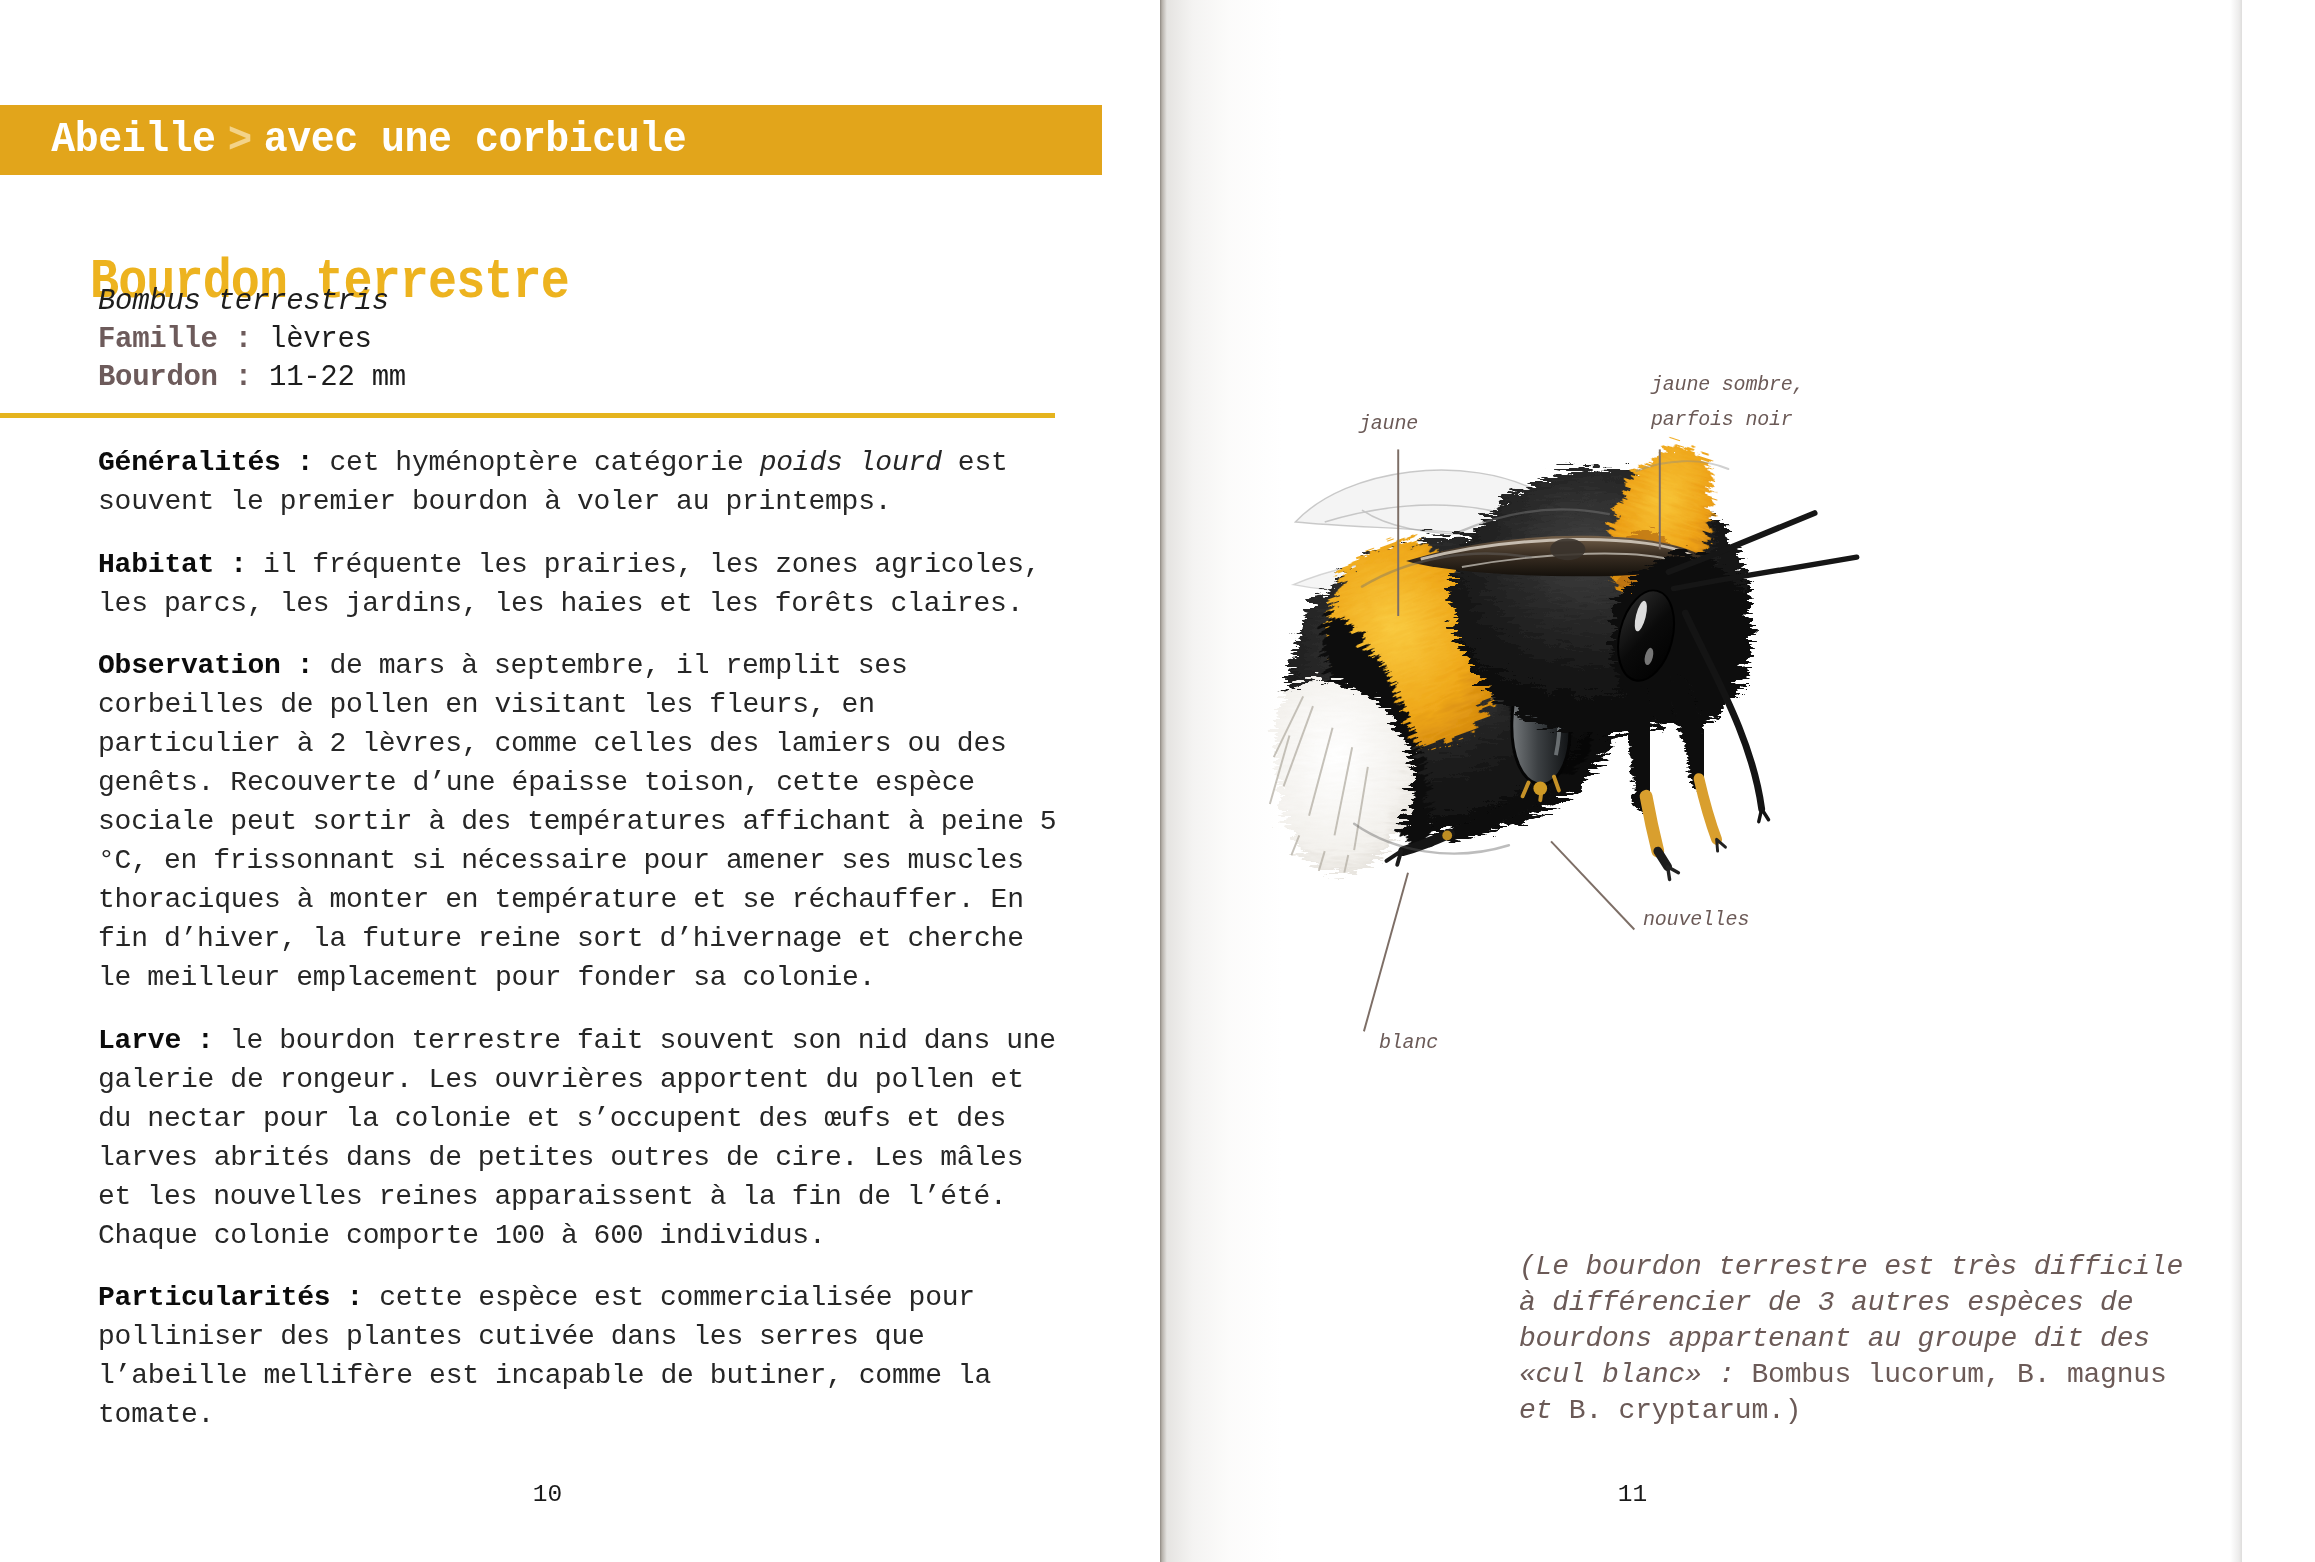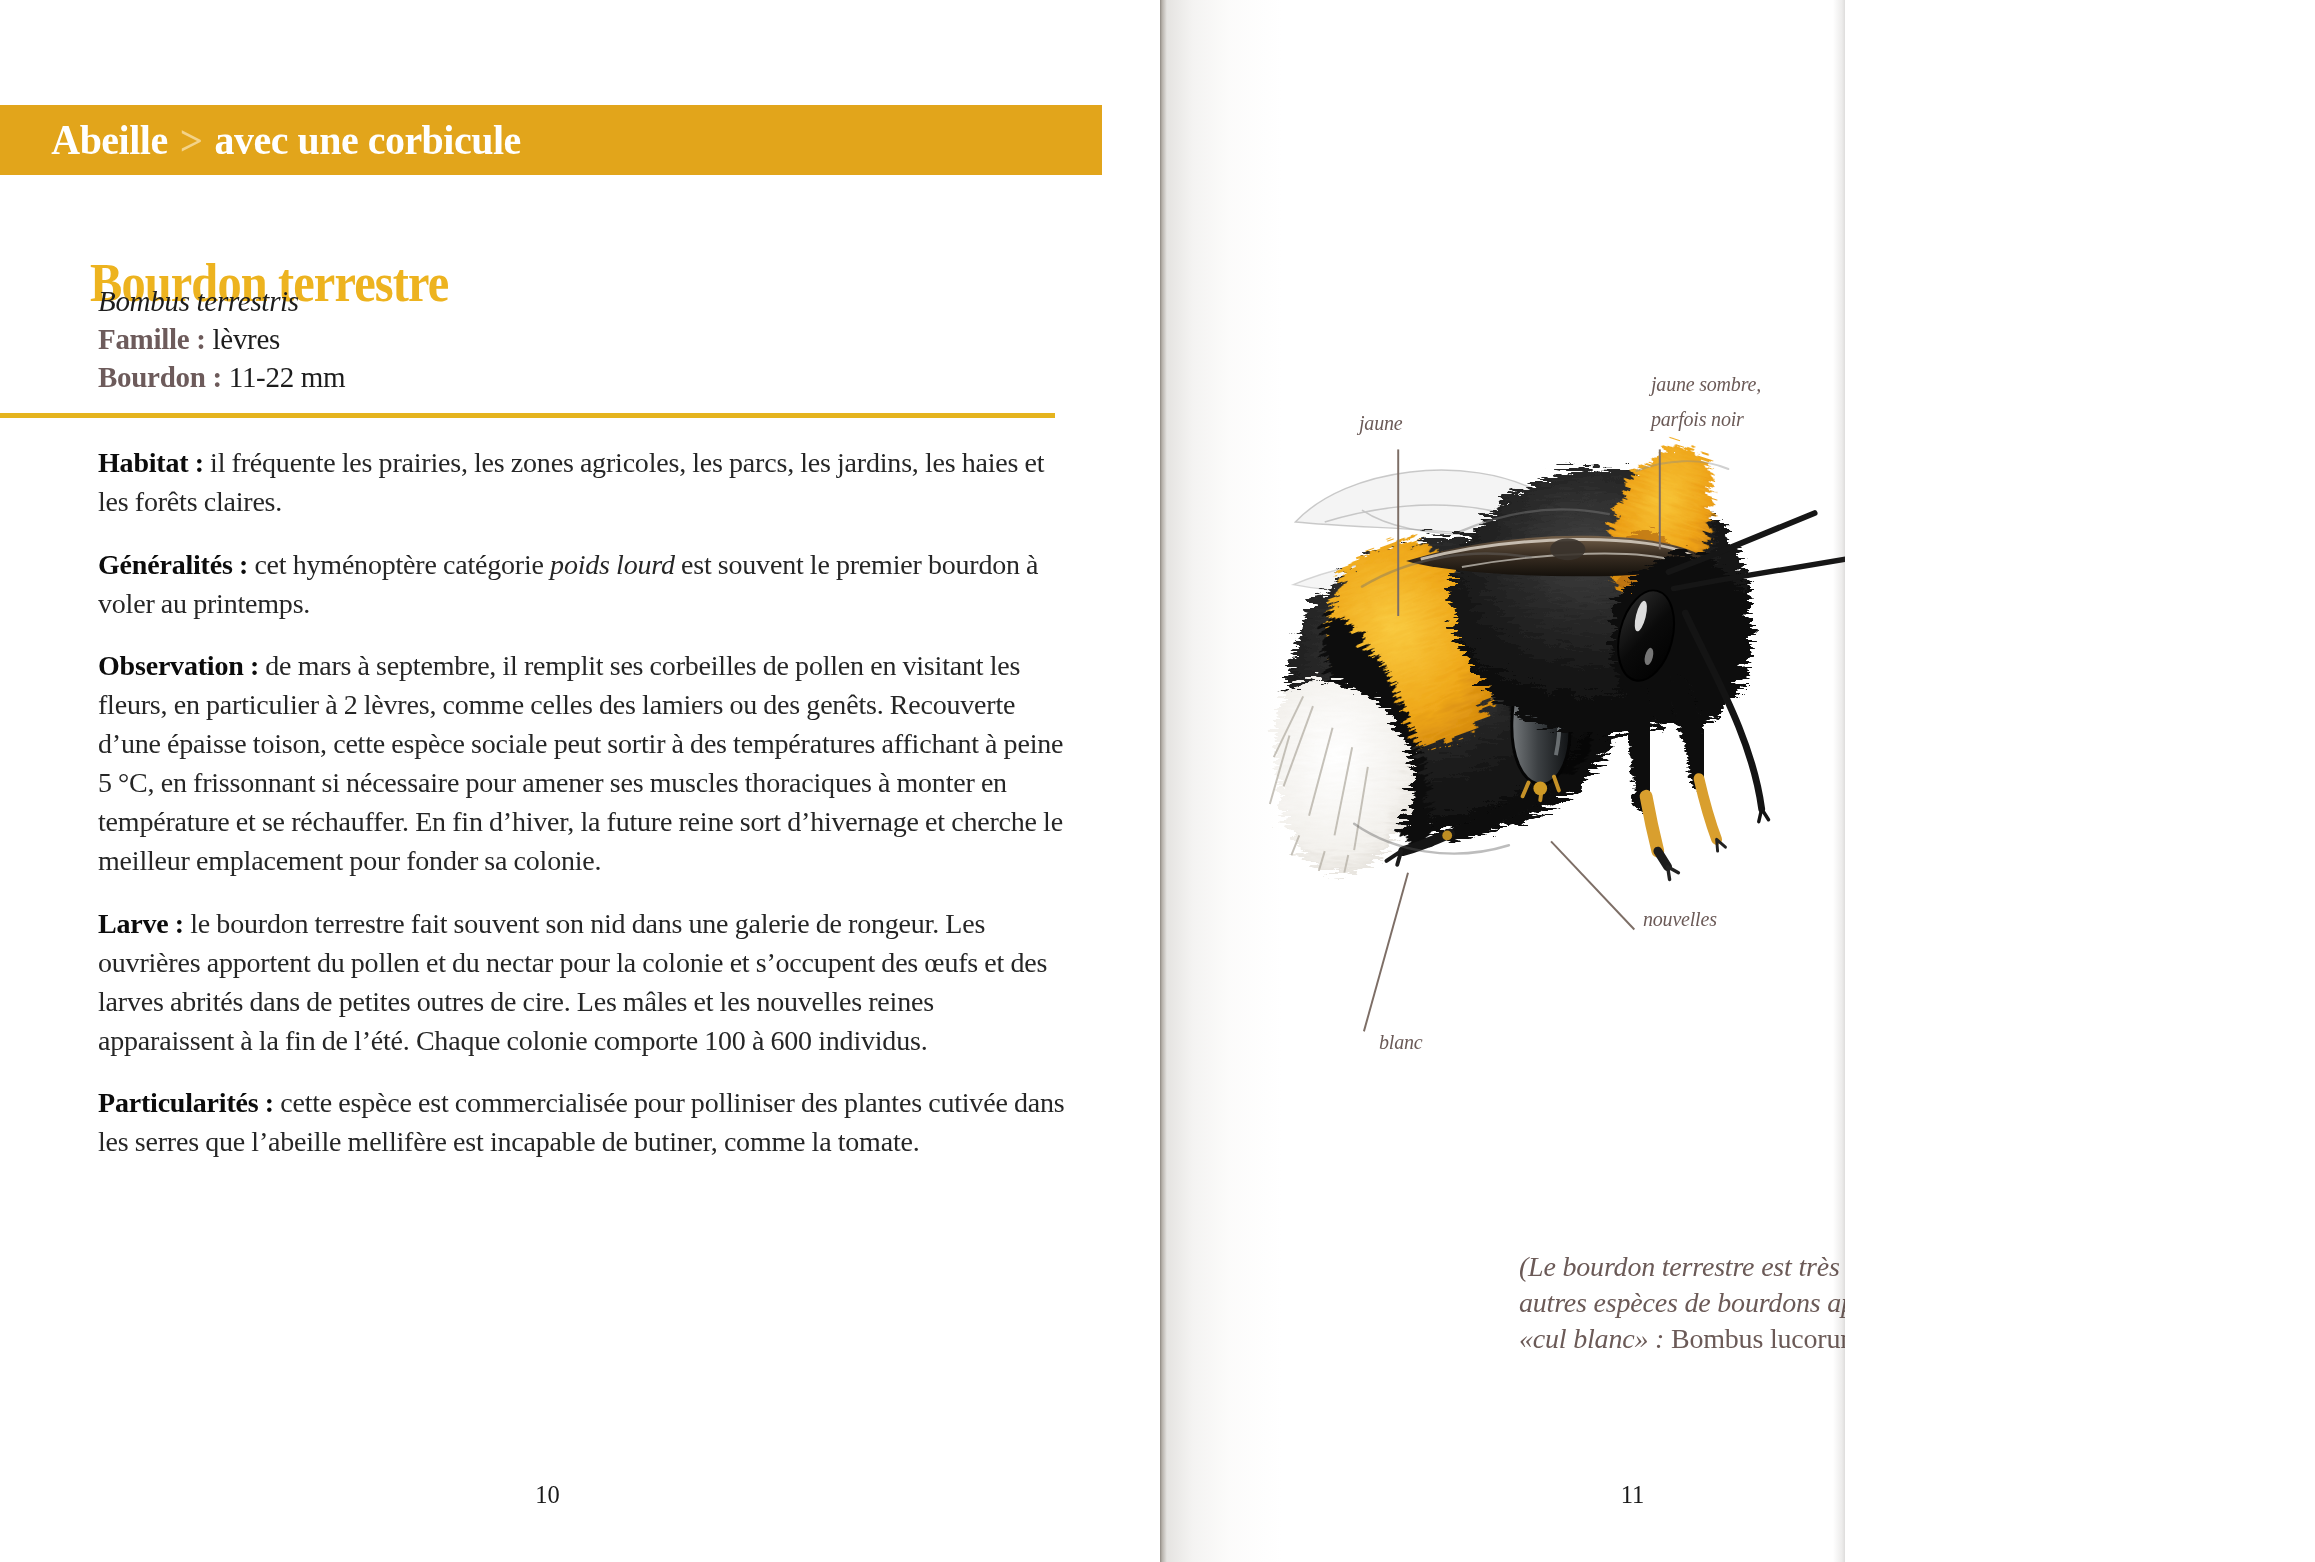--- a/index.html
+++ b/index.html
@@ -1,22 +1,22 @@
 <!DOCTYPE html>
 <html style="--banner-bg: #e2a51b; --banner-chevron: #f3d389; --accent-gold: #edb31f; --rule-gold: #e5b41e; --meta-brown: #6d5b5b; --label-brown: #6b5a57; --body-text: #262626; --page-bg: #ffffff; --bee-yellow: #efa81a; --bee-black: #141414;"><head>
 <meta charset="utf-8">
 <style>
   :root{
     --banner-bg:#e2a51b; --banner-chevron:#f3d389; --accent-gold:#edb31f;
     --rule-gold:#e5b41e; --meta-brown:#6d5b5b; --label-brown:#6b5a57;
     --body-text:#262626; --page-bg:#ffffff;
   }
   html,body{margin:0;padding:0;background:#fff;}
-  .spread{position:relative;width:1834px;height:1562px;background:var(--page-bg);
-    font-family:Liberation Serif, serif;overflow:hidden;padding-left:11px;}
+  .spread{position:relative;width:2242px;height:1562px;background:var(--page-bg);
+    font-family:Liberation Mono, monospace;overflow:hidden;}
   .abs{position:absolute;}
 
   
   .banner{left:0;top:105px;width:1160px;height:70px;background:var(--banner-bg);
     display:flex;align-items:center;padding-left:54px;box-sizing:border-box;gap:12.7px;
     font-weight:bold;font-size:42px;color:#ffffff;letter-spacing:-0.5px;
     transform:scaleX(.95);transform-origin:left center;}
   .banner .chev{color:var(--banner-chevron);font-size:43px;}
   .species-title{left:90px;top:214px;font-size:55px;font-weight:bold;color:var(--accent-gold);
     letter-spacing:-1px;transform:scaleX(.88);transform-origin:left top;white-space:nowrap;}
@@ -74,22 +74,22 @@
       <span>lèvres</span>
     </div>
     <div class="abs meta length">
       <b>Bourdon :</b>
       <span>11-22 mm</span>
     </div>
 
     <div class="abs rule"></div>
 
     <div class="abs paras" id="paras">
+        <p><b class="lead">Généralités : </b><span>cet hyménoptère catégorie </span><span class="ital">poids lourd</span><span> est souvent le premier bourdon à voler au printemps.</span></p>
         <p><b class="lead">Habitat : </b><span>il fréquente les prairies, les zones agricoles, les parcs, les jardins, les haies et les forêts claires.</span></p>
-        <p><b class="lead">Généralités : </b><span>cet hyménoptère catégorie </span><span class="ital">poids lourd</span><span> est souvent le premier bourdon à voler au printemps.</span></p>
         <p><b class="lead">Observation : </b><span>de mars à septembre, il remplit ses corbeilles de pollen en visitant les fleurs, en particulier à 2 lèvres, comme celles des lamiers ou des genêts. Recouverte d’une épaisse toison, cette espèce sociale peut sortir à des températures affichant à peine 5 °C, en frissonnant si nécessaire pour amener ses muscles thoraciques à monter en température et se réchauffer. En fin d’hiver, la future reine sort d’hivernage et cherche le meilleur emplacement pour fonder sa colonie.</span></p>
         <p><b class="lead">Larve : </b><span>le bourdon terrestre fait souvent son nid dans une galerie de rongeur. Les ouvrières apportent du pollen et du nectar pour la colonie et s’occupent des œufs et des larves abrités dans de petites outres de cire. Les mâles et les nouvelles reines apparaissent à la fin de l’été. Chaque colonie comporte 100 à 600 individus.</span></p>
         <p><b class="lead">Particularités : </b><span>cette espèce est commercialisée pour polliniser des plantes cutivée dans les serres que l’abeille mellifère est incapable de butiner, comme la tomate.</span></p>
       </div>
 
     <div class="abs pagenum pl">10</div>
   </section>
 
   <div class="abs gutter"></div>
 

